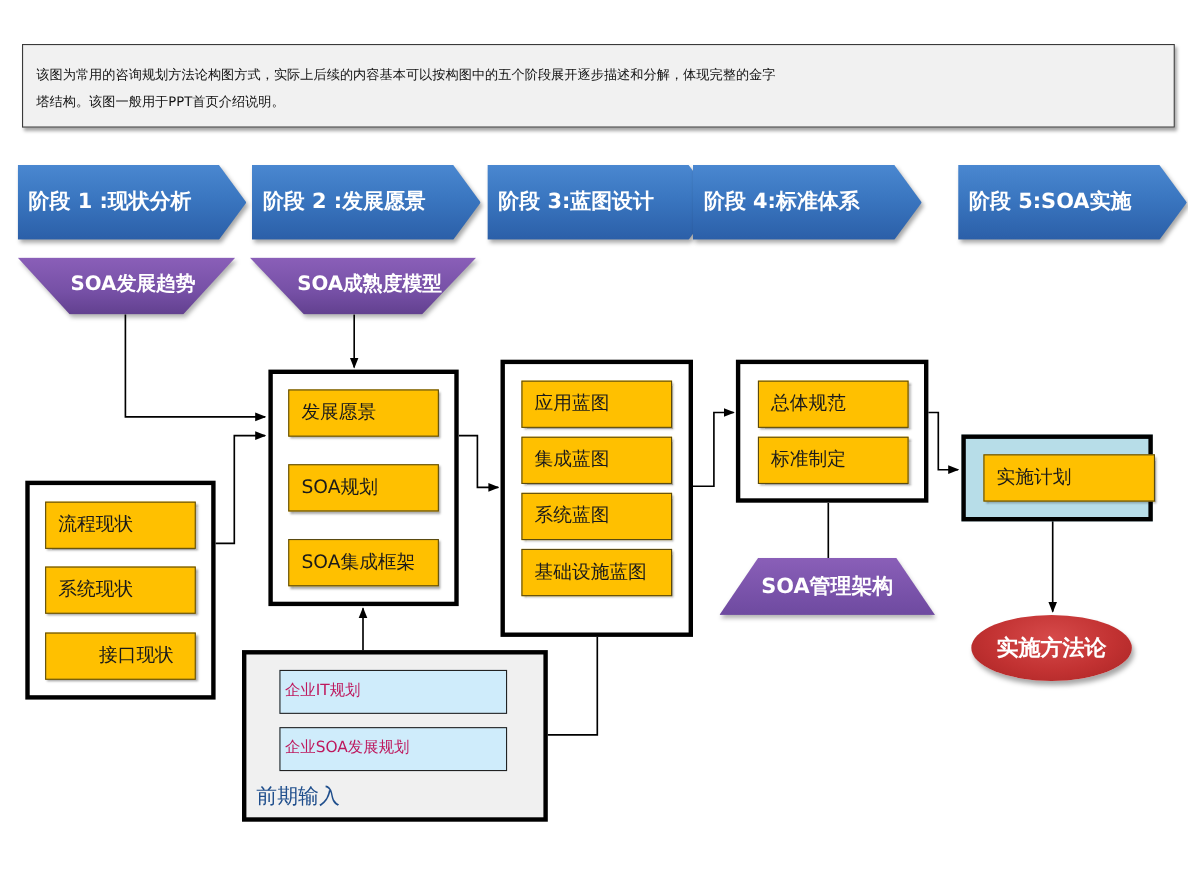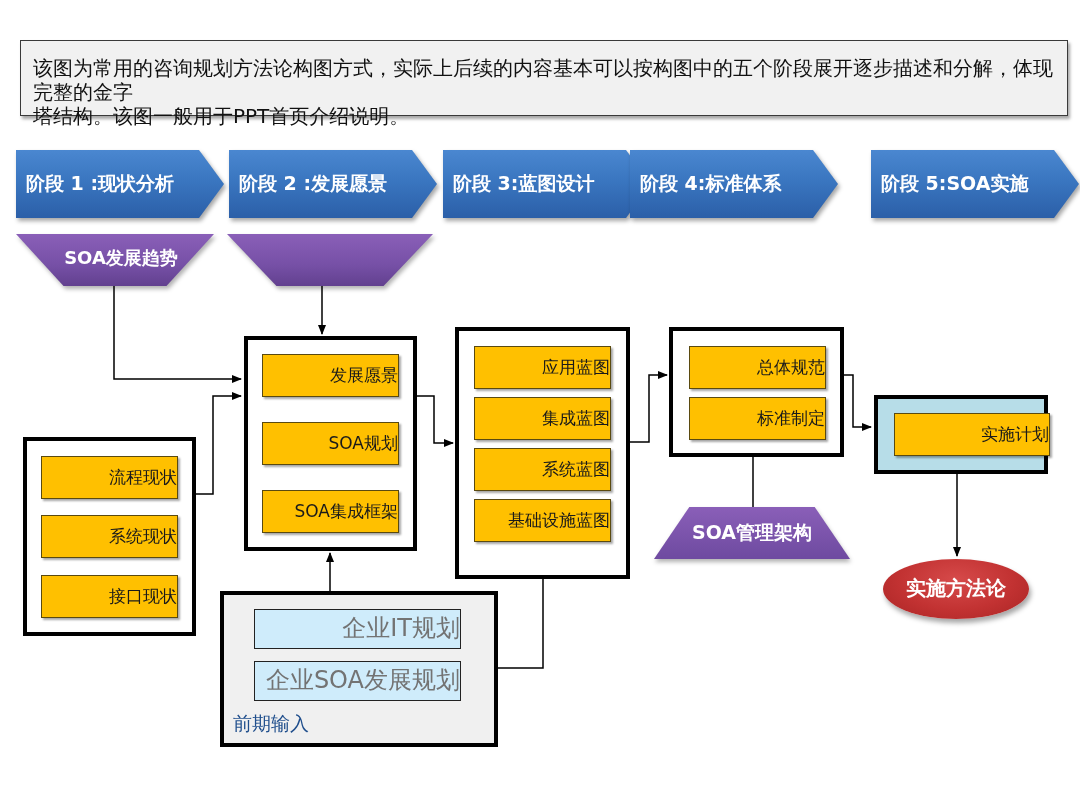--- a/index.html
+++ b/index.html
@@ -9,21 +9,21 @@
     font-family:"DejaVu Sans", "Liberation Sans", sans-serif;
   }
   .abs { position:absolute; box-sizing:border-box; }
 
   
   #note {
     left:20px; top:40px; width:1048px; height:76px;
     background:#f1f1f1; border:1px solid #3a3a3a;
     box-shadow:2px 3px 3px rgba(0,0,0,0.35);
     padding:15px 12px 0 12px;
-    font-size:20px; line-height:24px; color:#111;
+    font-size:12px; line-height:24px; color:#111;
   }
 
   
   .stage {
     top:150px; width:208px; height:68px;
     filter:drop-shadow(2px 3px 2px rgba(0,0,0,0.35));
   }
   .stage .shape {
     position:absolute; left:0; top:0; width:100%; height:100%;
     background:linear-gradient(to bottom, #4a87d0 0%, #3a76c0 45%, #2b5fa8 100%);
@@ -54,31 +54,31 @@
     filter:drop-shadow(1px 3px 2px rgba(0,0,0,0.3));
   }
   .trap-up .shape {
     position:absolute; left:0; top:0; width:100%; height:100%;
     background:linear-gradient(to bottom, #8a5fb8 0%, #6e4aa0 100%);
     clip-path:polygon(18% 0, 82% 0, 100% 100%, 0 100%);
   }
   .trap-up .label { top:13px; font-size:19px; }
 
   
-  .group { border:4px solid #000; background:#fff;text-align:right; }
+  .group { border:4px solid #000; background:#fff; }
   .item {
     position:absolute; box-sizing:border-box;
     background:#ffc000; border:1px solid #5a4a10;
     box-shadow:2px 2px 2px rgba(0,0,0,0.35);
     font-size:17px; color:#1a1a1a; padding-left:11px;
   }
   .inputitem {
     position:absolute; box-sizing:border-box;
     background:#cfecfb; border:1.5px solid #222;
-    font-size:24px; color:#737373; padding-left:4px;
+    font-size:14px; color:#be185d; padding-left:4px;
   }
 
   
   #method {
     left:883px; top:559px; width:146px; height:60px;
     border-radius:50%;
     background:radial-gradient(ellipse at 50% 35%, #d64a4a 0%, #c23232 55%, #a82424 100%);
     box-shadow:2px 4px 5px rgba(0,0,0,0.35);
     color:#fff; font-weight:bold; font-size:20px;
     text-align:center; line-height:58px;
@@ -114,20 +114,21 @@
   <div class="shape"></div>
   <div class="label">阶段 5:SOA实施</div>
 </div>
 
 <div class="abs trap-down" style="left:16px;">
   <div class="shape"></div>
   <div class="label">SOA发展趋势</div>
 </div>
 <div class="abs trap-down" style="left:227px; width:206px;">
   <div class="shape"></div>
+  <div class="label">SOA成熟度模型</div>
 </div>
 
 <svg id="connectors" width="1080" height="810">
   <defs>
     <marker id="arr" markerWidth="10" markerHeight="10" refX="9" refY="5" orient="auto" markerUnits="userSpaceOnUse">
       <path d="M0,1 L10,5 L0,9 Z" fill="#000"></path>
     </marker>
   </defs>
   <g fill="none" stroke="#000" stroke-width="1.5">
 

